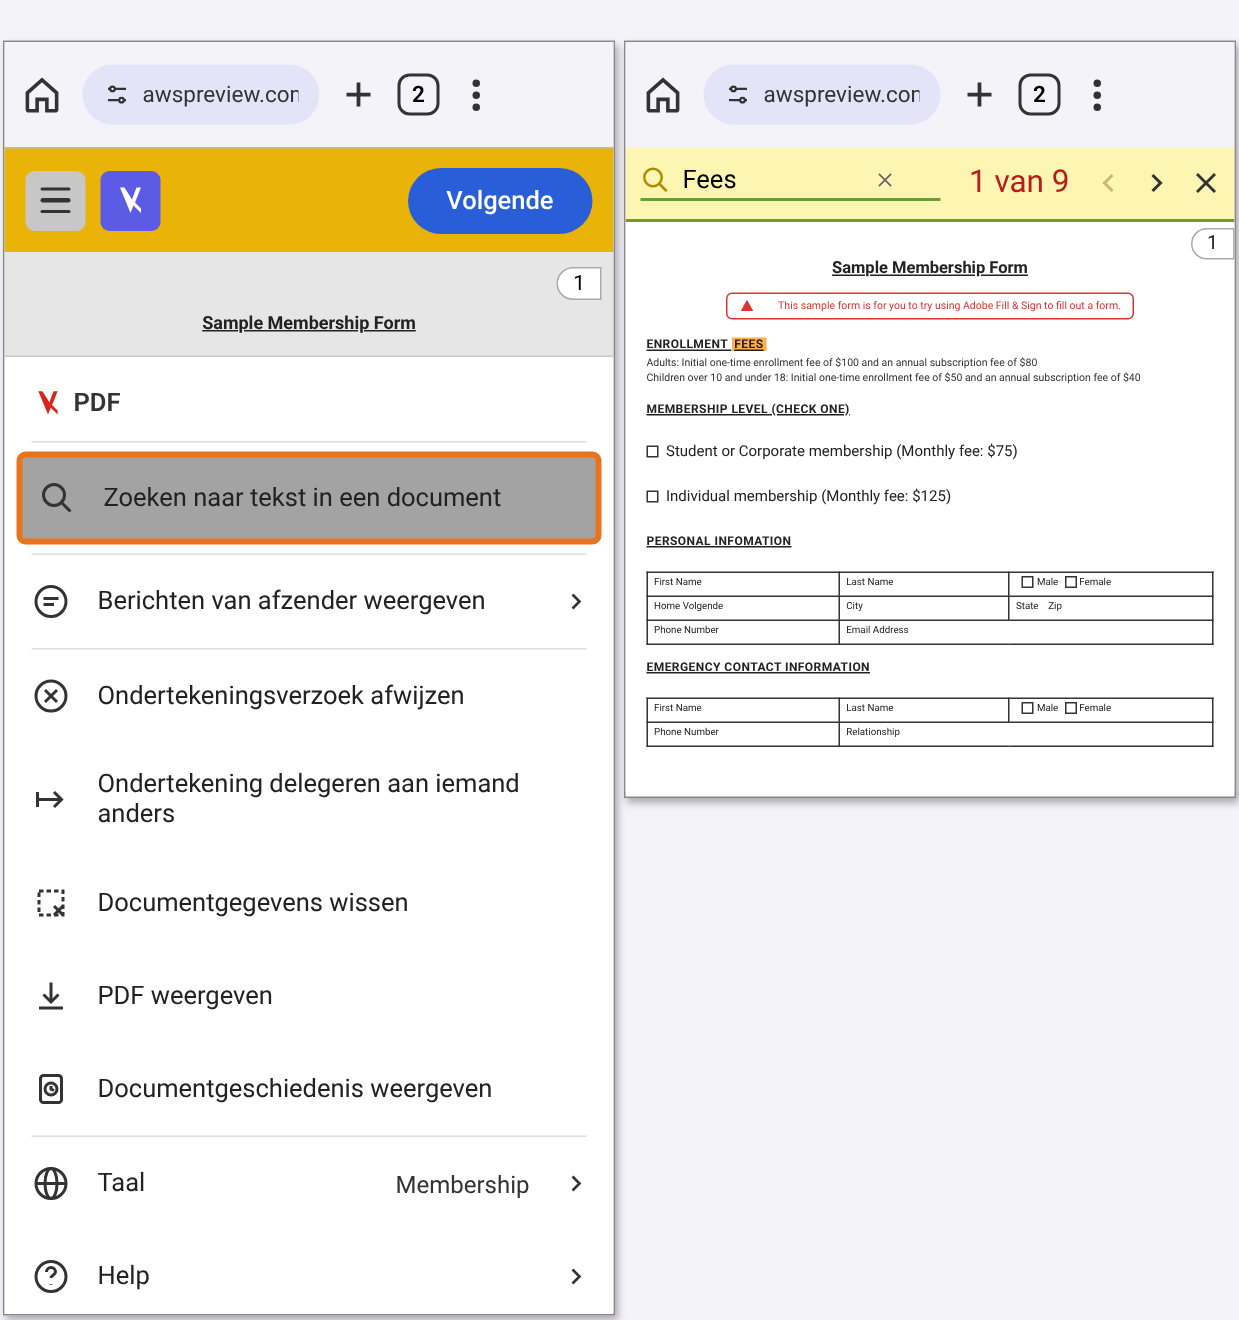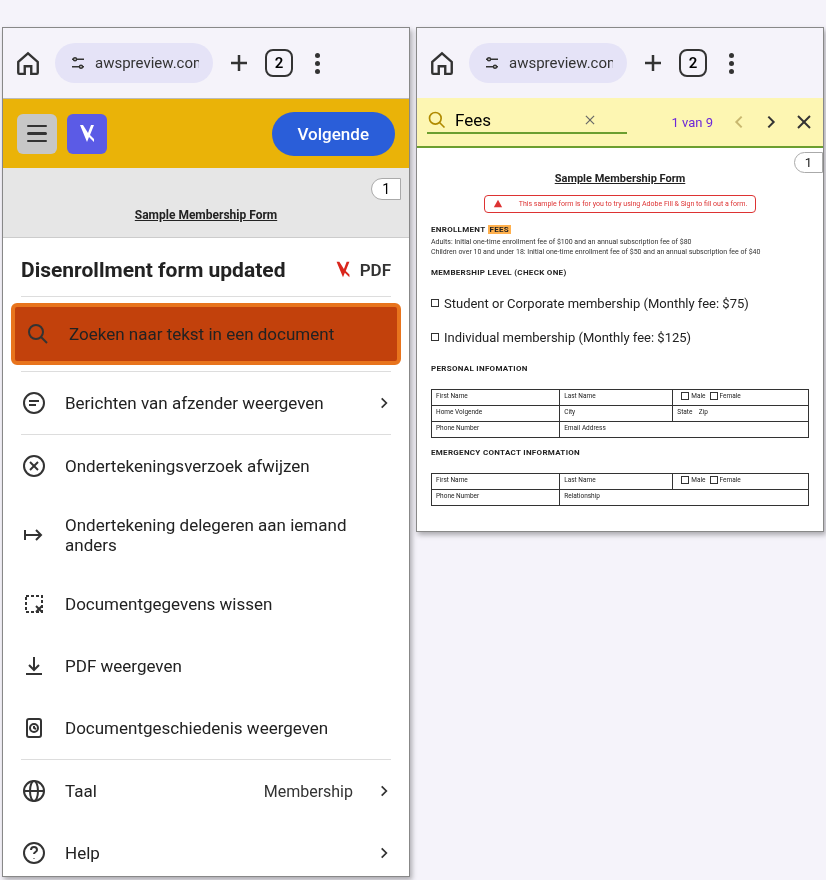--- a/index.html
+++ b/index.html
@@ -96,57 +96,57 @@
   .divider { height:1px; background:#ddd; margin:0 18px; }
 
   .menu-item {
     display:flex; align-items:center; gap:18px;
     padding:18px 18px; font-size:17px; color:#222;
     position:relative;
   }
   .menu-item .chev { margin-left:auto; }
   .menu-item .value { margin-left:auto; font-size:16px; color:#333; margin-right:6px;}
   .menu-highlight {
-    border:4px solid #e8741d; border-radius:6px; background:#c2410c;
+    border:4px solid #e8741d; border-radius:6px; background:#a3a3a3;
     margin:6px 8px; padding:14px 10px;
   }
   .icon-box { width:26px; height:26px; flex-shrink:0; display:flex; align-items:center; justify-content:center;}
 
   
   .find-bar {
     height:50px; background:#fdf6b2;
     display:flex; align-items:center; padding:0 10px; gap:10px;
     border-bottom:2px solid #6b9e2f;
   }
   .find-input-wrap {
     display:flex; align-items:center; gap:8px; flex:0 0 auto;
     border-bottom:2px solid #6b9e2f; padding-bottom:2px; width:200px;
   }
   .find-input { border:none; background:transparent; font-size:17px; outline:none; width:120px; }
-  .find-count { font-size:13px; color:#6d28d9; white-space:nowrap; margin-left:auto;}
+  .find-count { font-size:21px; color:#b91c1c; white-space:nowrap; margin-left:auto;}
   .find-nav { display:flex; align-items:center; gap:16px; margin-left:8px;}
   .arrow { width:16px; height:16px; }
   .close-x { width:18px; height:18px; }
 
   
   .doc-page { background:#fff; padding:10px 14px; font-size:8px; color:#222; position:relative; height:380px;}
   .doc-page .page-badge2 {
     position:absolute; right:0px; top:4px;
     background:#fff; border:1px solid #aaa; border-radius:12px 0 0 12px;
     padding:2px 10px; font-size:13px;
   }
   .doc-page h2 { text-align:center; font-size:11px; font-weight:700; text-decoration:underline; margin:14px 0 10px;}
   .notice-box {
     border:1px solid #d33; border-radius:4px; display:flex; align-items:center; gap:16px;
     padding:3px 8px; margin:0 auto 12px; width:fit-content; font-size:7px; color:#d33;
   }
-  .section-label { font-size:8px; font-weight:700; margin:10px 0 4px; letter-spacing:0.3px;}
+  .section-label { font-size:8px; font-weight:700; margin:10px 0 4px; letter-spacing:0.3px;text-decoration:underline;}
   .fees-hl { background:#ffb04d; padding:0 2px;}
   .body-line { font-size:7px; line-height:1.4; color:#333;}
-  .checkbox-row { display:flex; align-items:center; gap:5px; font-size:13px; margin:19px 0;}
+  .checkbox-row { display:flex; align-items:center; gap:5px; font-size:10px; margin:19px 0;}
   .small-check { width:8px; height:8px; border:1px solid #333; flex-shrink:0;}
   .form-table { border:1px solid #333; border-collapse:collapse; width:100%; margin-top:16px;}
   .form-table td { border:1px solid #333; padding:2px 4px; font-size:6.5px; vertical-align:top; height:16px;}
   .gender-cell { font-size:6.5px; white-space:nowrap;}
   .gender-cell .small-check{ display:inline-block; vertical-align:middle; margin:0 2px 0 4px;}
 </style>
 </head>
 <body>
 
 <div class="phone phone-left">
@@ -190,21 +190,20 @@
     <button class="volgende-btn">Volgende</button>
   </div>
 
   <div class="doc-strip">
     <div class="page-badge">1</div>
     <div class="title">Sample Membership Form</div>
   </div>
 
   <div class="sheet">
     <div class="sheet-head">
-      <div class="sheet-title">Disenrollment form updated</div>
       <div class="pdf-tag">
         <svg width="22" height="22" viewBox="0 0 24 24" fill="#d9261c">
             <path d="M5 3 L12 20 L14 15 L19 20 L19 17 L15 13 L19 3 L16 3 L13 11 L8 3 Z"></path>
           </svg>
         <span>PDF</span>
       </div>
     </div>
     <div class="divider"></div>
 
     <div class="menu-item menu-highlight">

